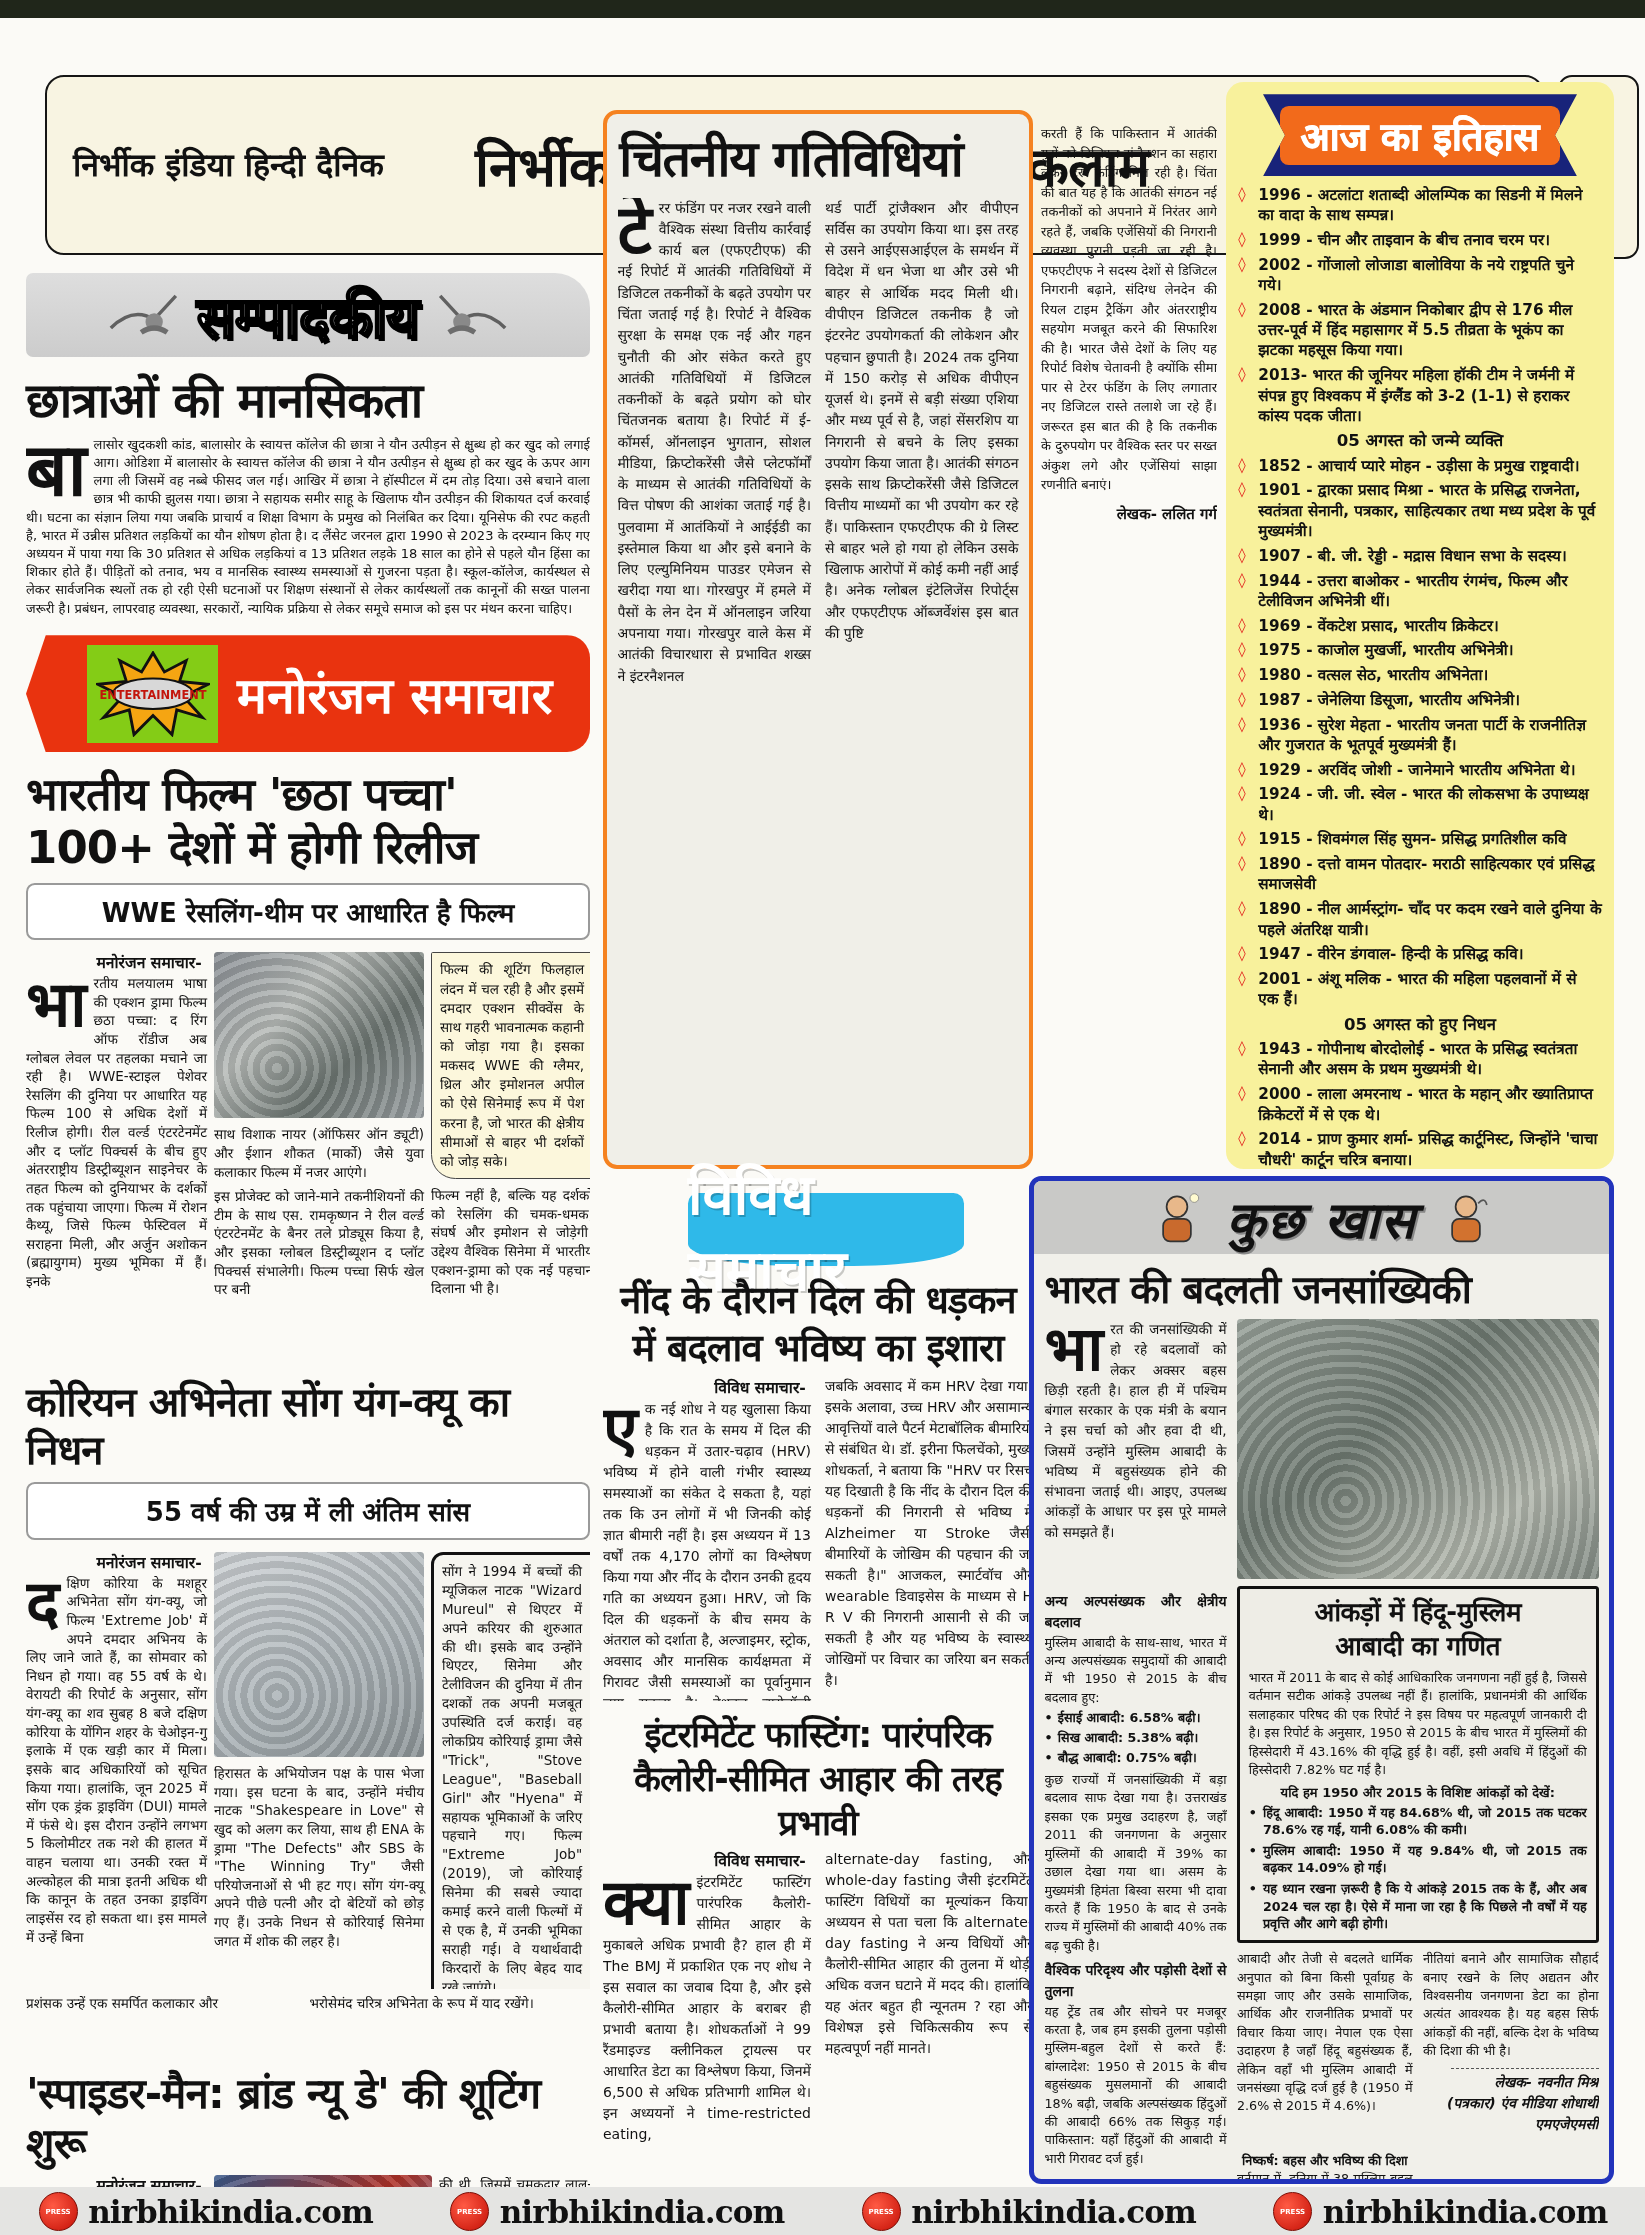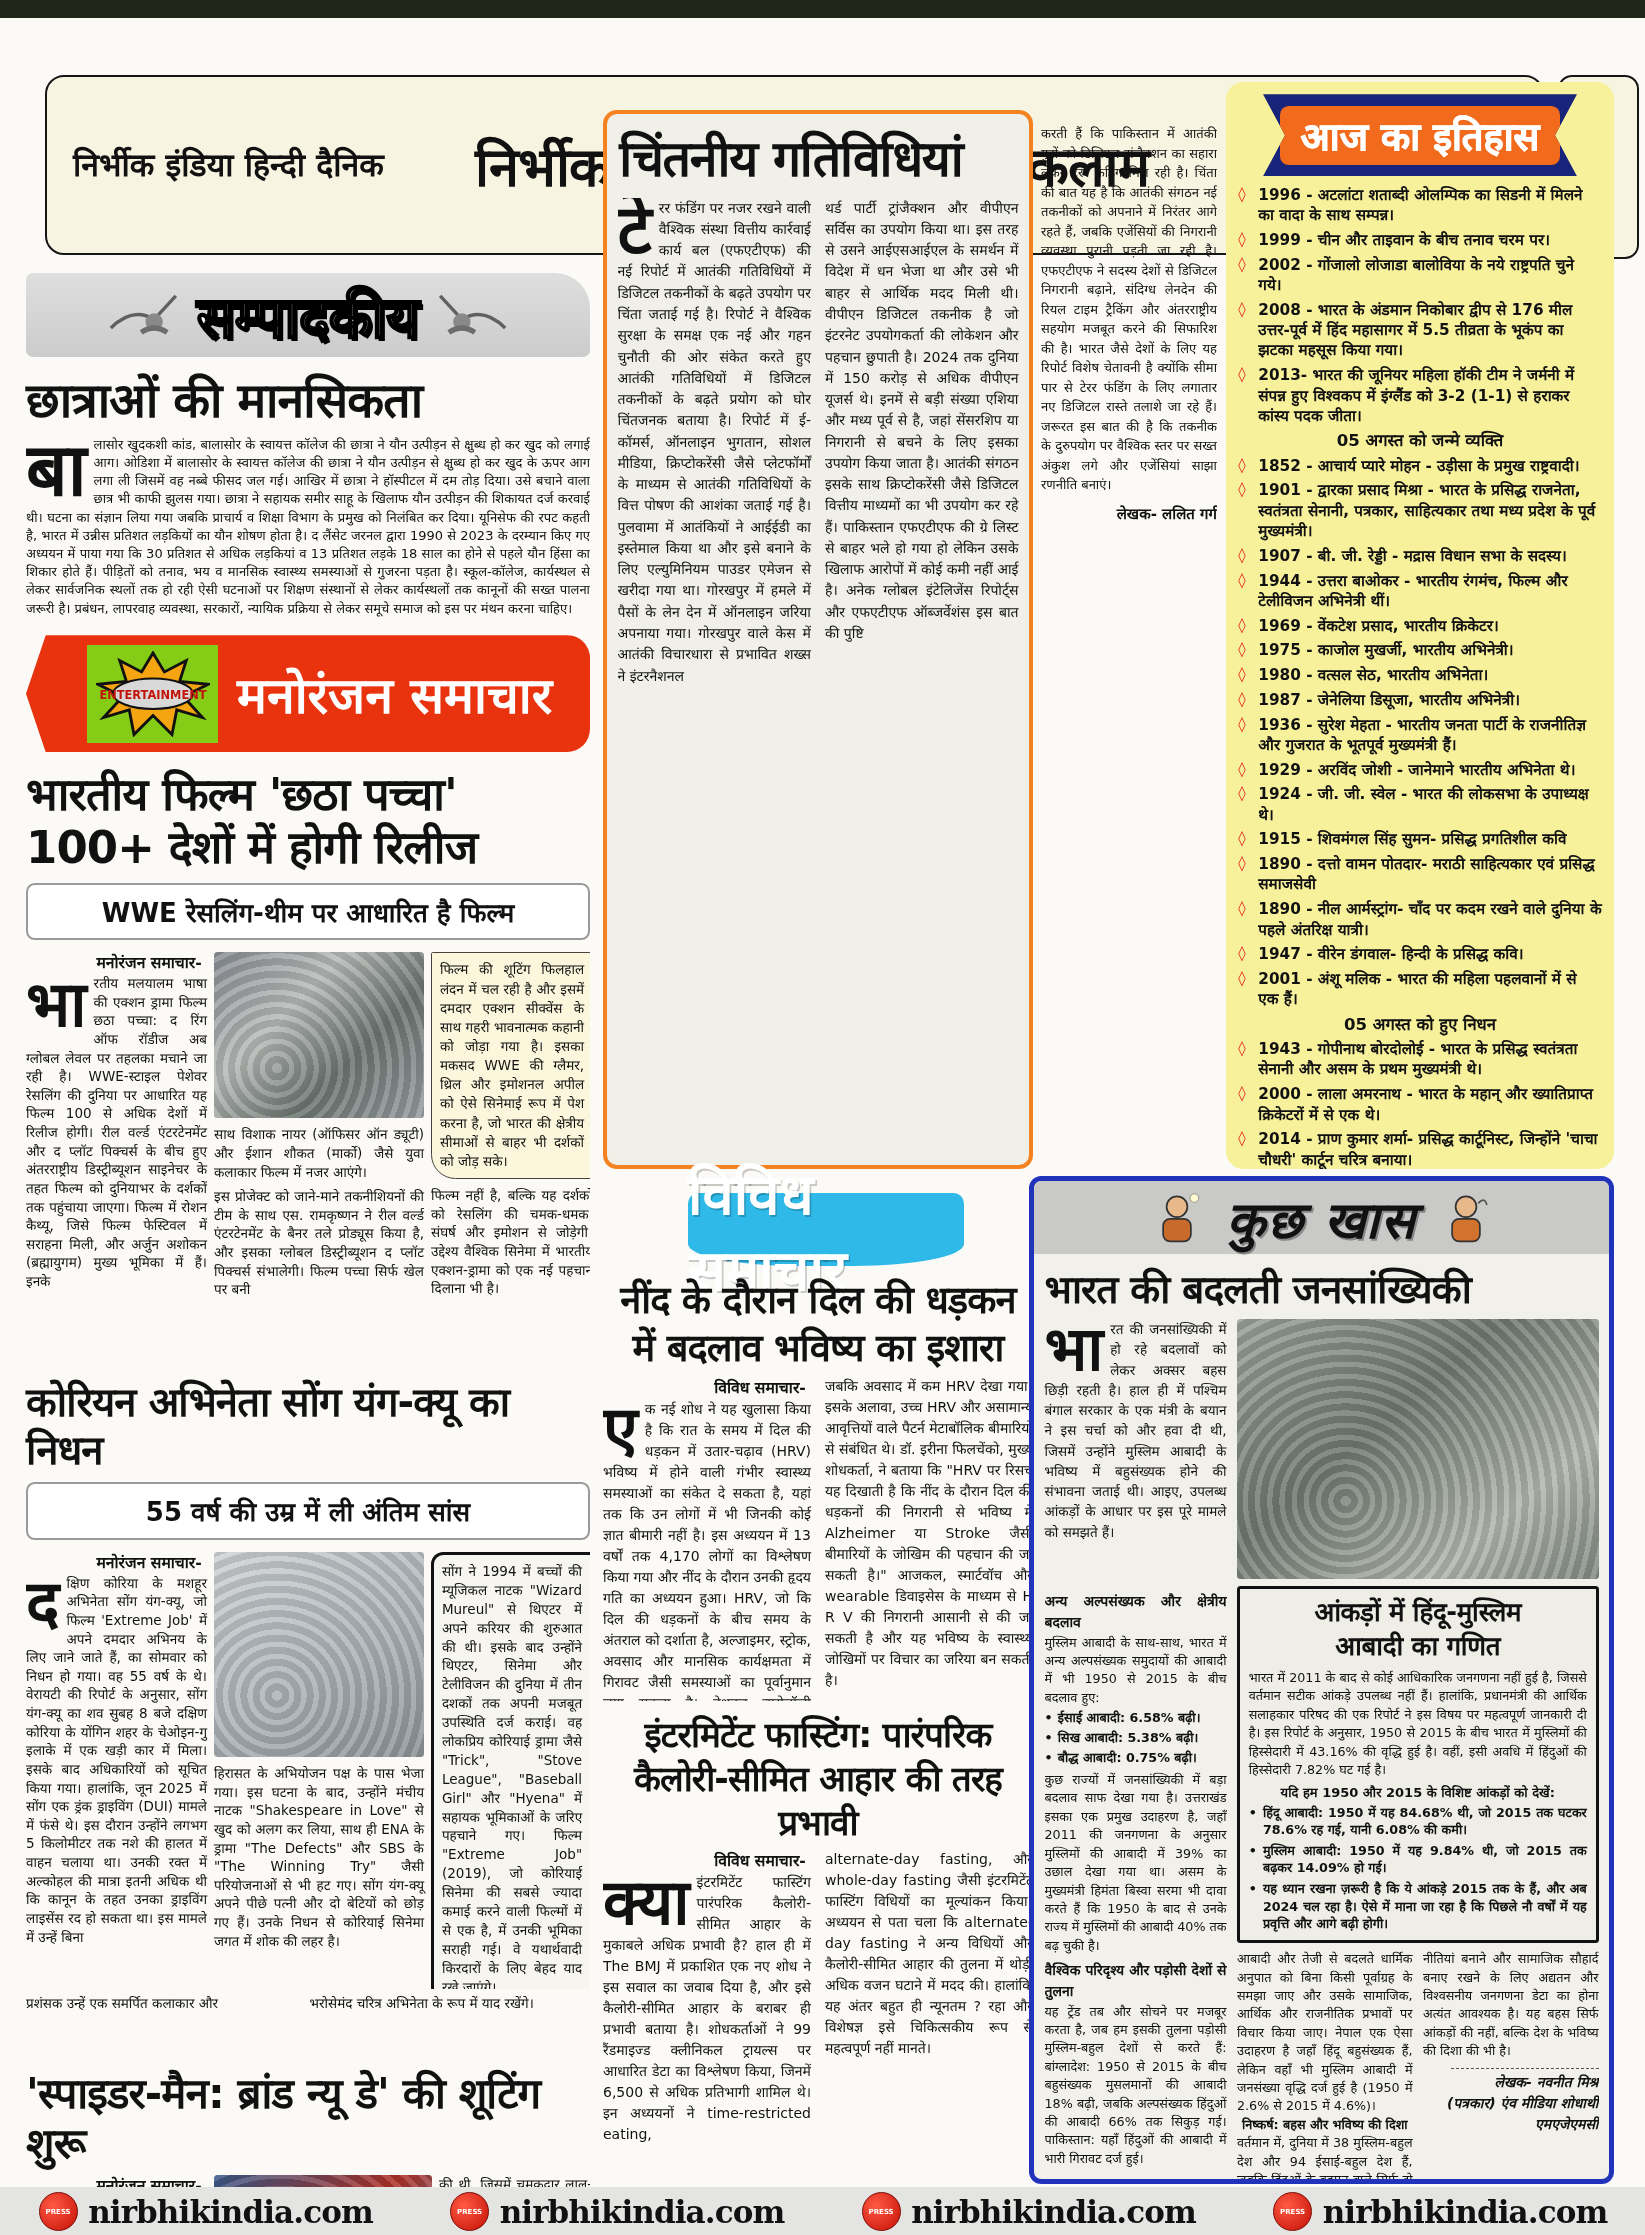--- a/index.html
+++ b/index.html
@@ -83,21 +83,21 @@
   .kh-left{width:182px;flex:0 0 182px;font-size:12.7px;line-height:1.45;text-align:justify;overflow:hidden;}
   .kh-h{font-weight:800;font-size:14px;margin:5.2px 0 1.7px;}
   .kh-bullet{display:flex;gap:5.2px;font-weight:700;margin-top:1.7px;}
   .kh-right{flex:1;overflow:hidden;}
   .stats-box{border:3.5px solid #111;border-radius:3.5px;background:#eeede6;padding:7px 8.7px;}
   .stats-title{font-size:26px;font-weight:900;text-align:center;line-height:1.3;letter-spacing:-0.4px;}
   .stats-body{font-size:12.7px;line-height:1.45;text-align:justify;margin-top:5.2px;}
   .stats-lead{font-weight:800;text-align:center;font-size:13px;margin-top:3.5px;}
   .stats-pt{display:flex;gap:6.1px;font-size:12.7px;line-height:1.4;font-weight:700;margin-top:2.6px;text-align:justify;}
   .kh-tail{display:grid;grid-template-columns:1fr 1fr;gap:10.5px;margin-top:7px;font-size:12.7px;line-height:1.45;text-align:justify;}
-  .kh-conc{font-weight:800;text-align:center;}
+  .kh-conc{font-weight:800;text-align:center;margin-top:36px;}
   .kh-author{margin-top:7px;text-align:right;font-weight:800;font-style:italic;font-size:14px;line-height:1.5;}
   .kh-author .dash{border-top:1.7px dashed #555;width:148px;margin:0 0 3.5px auto;}
   
   .footer{position:absolute;left:0;top:2187px;width:100%;height:49px;background:#e4e4e2;display:flex;align-items:center;justify-content:space-around;}
   .f-item{display:flex;align-items:center;gap:10.5px;}
   .f-url{font-family:"DejaVu Serif",serif;font-size:31px;font-weight:800;letter-spacing:-0.9px;}
   .press{width:37px;height:37px;border-radius:50%;background:radial-gradient(circle at 35% 35%,#ff5a44,#c40f05);display:flex;align-items:center;justify-content:center;color:#fff;font-size:7px;font-weight:700;border:1.7px solid #7c0b03;}
 </style>
 </head>
 <body>

